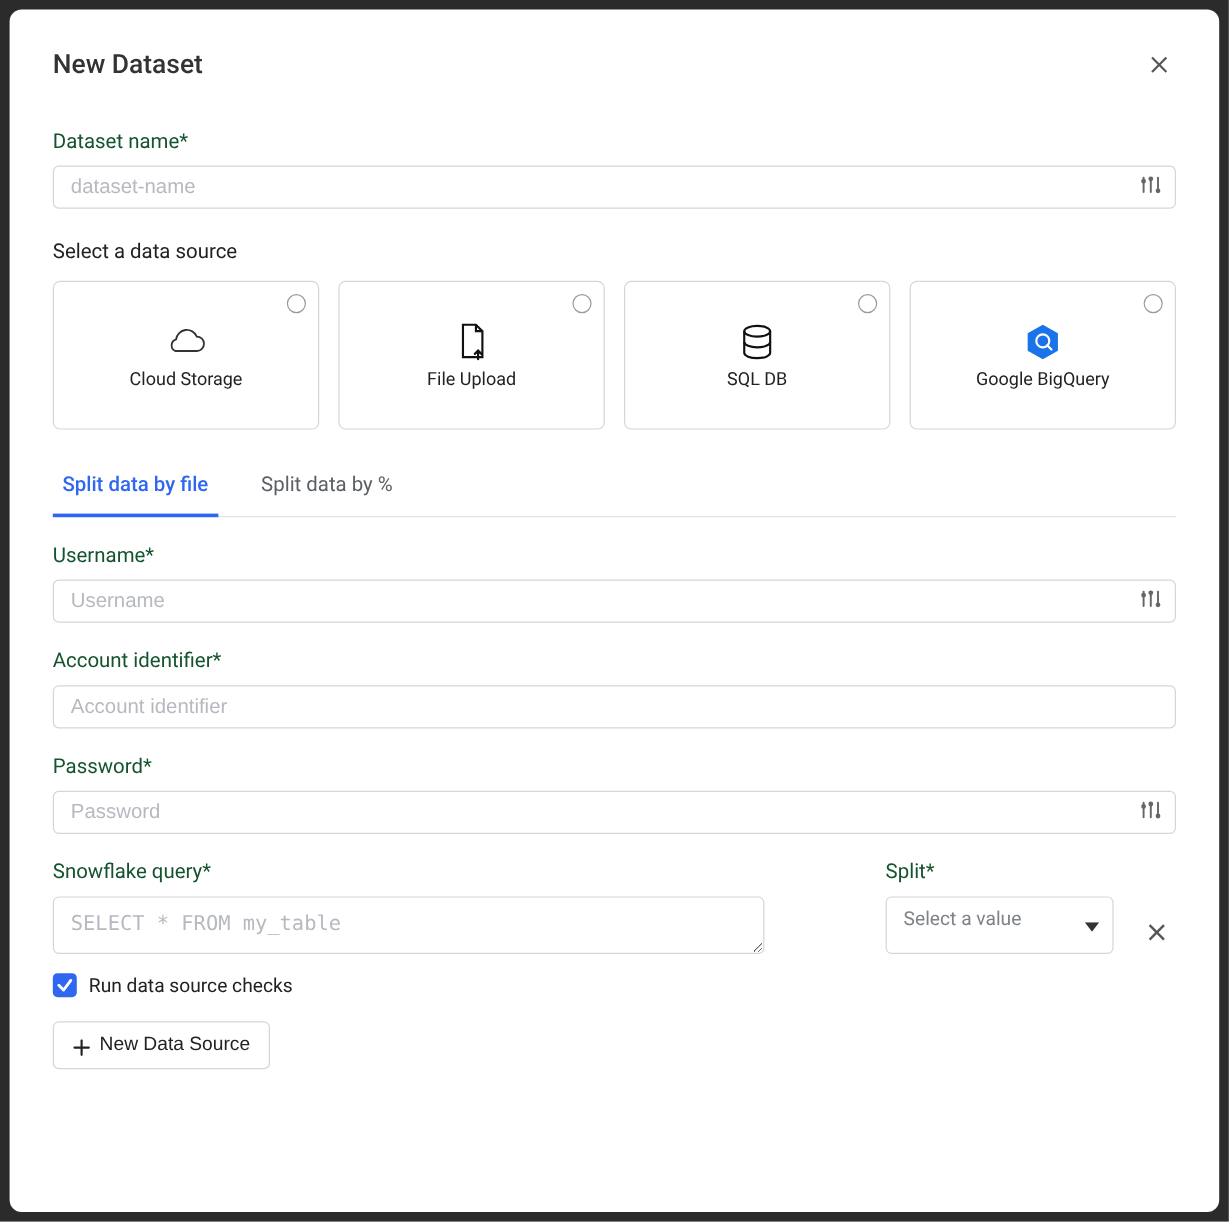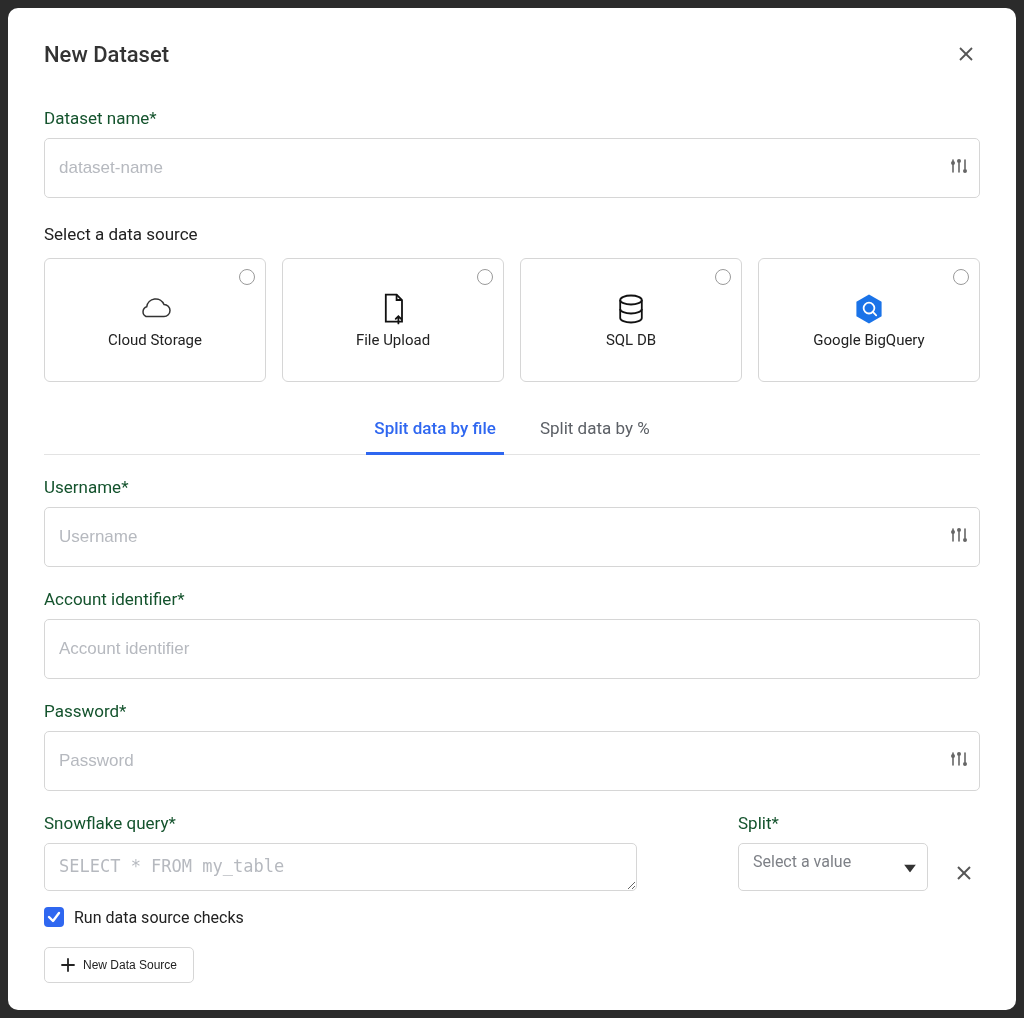--- a/index.html
+++ b/index.html
@@ -40,21 +40,21 @@
     color: #14532d;
     margin-bottom: 10px;
     display:block;
   }
   .input-wrap {
     position: relative;
     margin-bottom: 26px;
   }
   .text-input {
     width: 100%;
-    height: 60px;
+    height: 36px;
     border: 1px solid #d6d6d6;
     border-radius: 5px;
     padding: 0 44px 0 14px;
     font-size: 17px;
     color: #222;
   }
   .text-input::placeholder { color: #b6b9bf; }
   .input-icon {
     position:absolute; right:12px; top:50%; transform:translateY(-50%);
     color:#888;
@@ -94,21 +94,20 @@
   .ds-radio.checked::after{
     content:""; width:8px; height:8px; border-radius:50%; background:#111;
   }
   .ds-card-label {
     font-size:15px; color:#222;
   }
   .ds-card svg { width:36px; height:36px; }
   .tabs {
     display:flex; gap:28px; border-bottom:1px solid #e3e3e3;
     margin-bottom:22px;
-    justify-content:center;
   }
   .tab {
     padding: 12px 8px 14px 8px;
     font-size:17px;
     color:#5c6066;
     cursor:pointer;
     border-bottom:3px solid transparent;
     margin-bottom:-1px;
   }
   .tab.active {
@@ -152,24 +151,24 @@
     margin: 10px 0 20px 0;
   }
   .chk {
     width:20px; height:20px; border-radius:4px;
     background:#2f67f0; display:flex; align-items:center; justify-content:center;
     cursor:pointer;
   }
   .chk svg { stroke:#fff; }
   .chk-label { font-size:16px; color:#222; }
   .new-ds-btn {
-    display:inline-flex; align-items:flex-start; gap:8px;
+    display:inline-flex; align-items:flex-end; gap:8px;
     border:1px solid #d6d6d6; background:#fff;
     border-radius:5px; padding:10px 16px;
-    font-size:12px; color:#222; cursor:pointer;
+    font-size:16px; color:#222; cursor:pointer;
   }
 </style>
 </head>
 <body>
 
 <div class="modal">
 
   <div class="modal-header">
     <div class="modal-title">New Dataset</div>
     <button class="close-btn">

